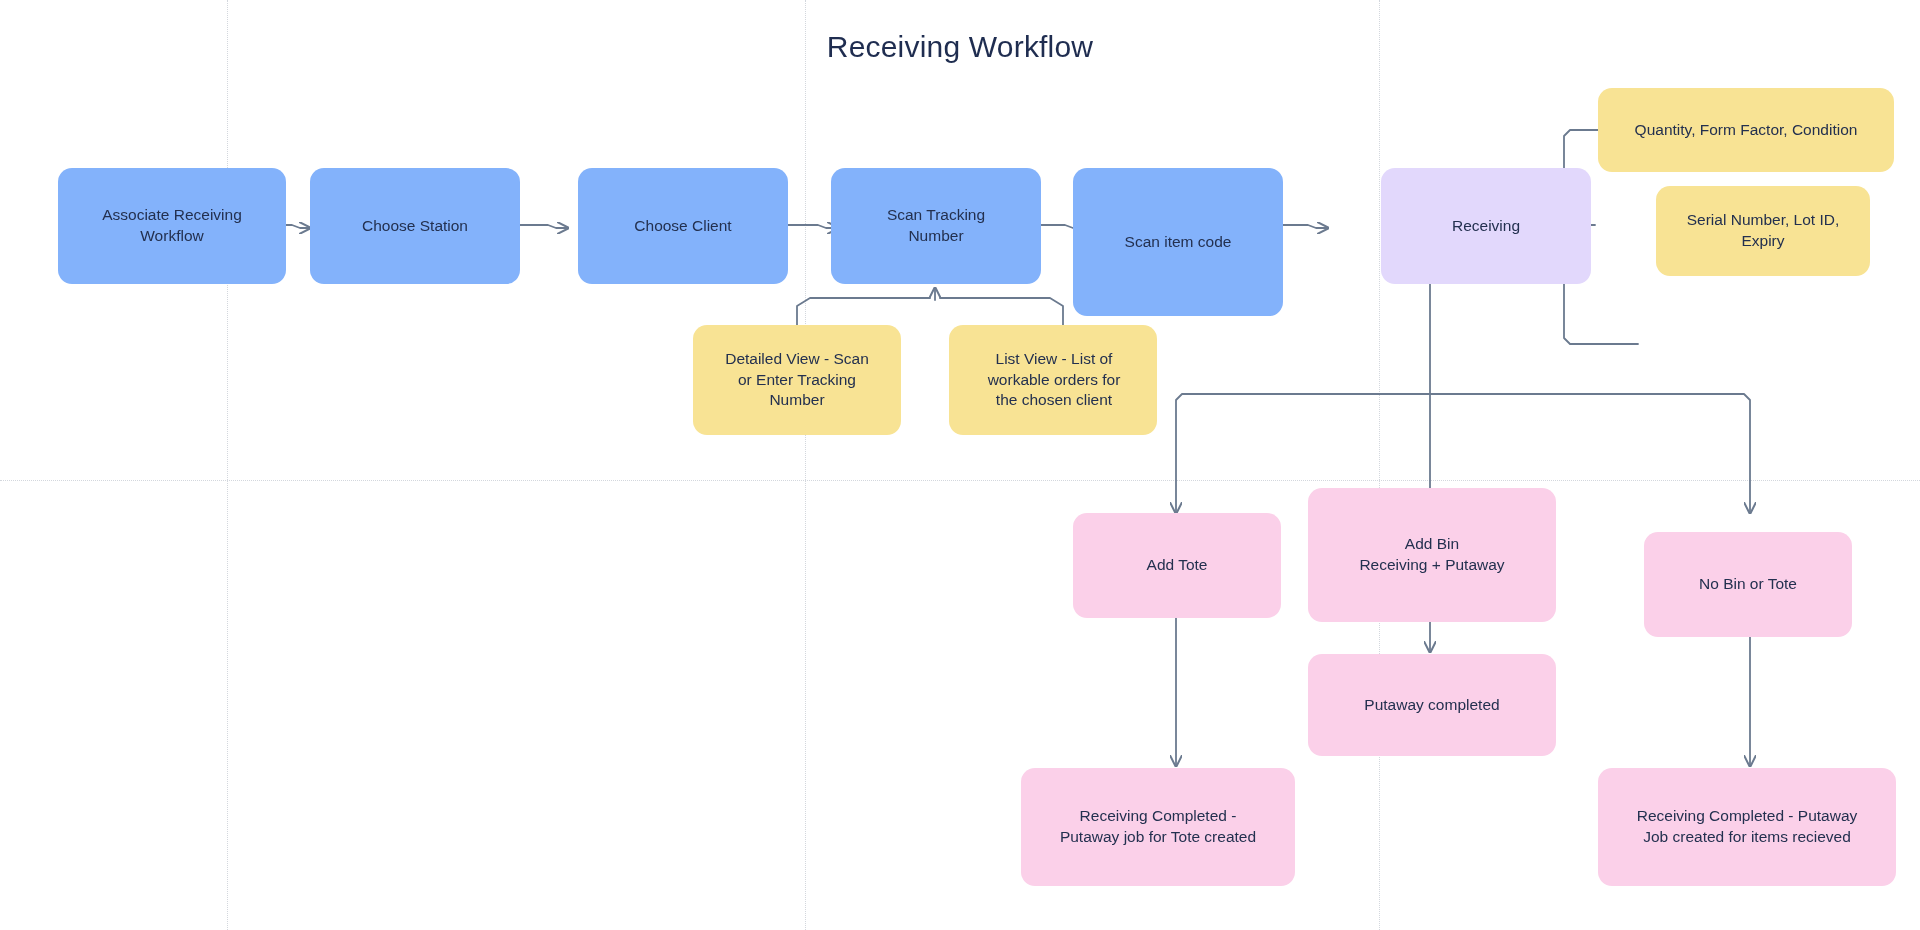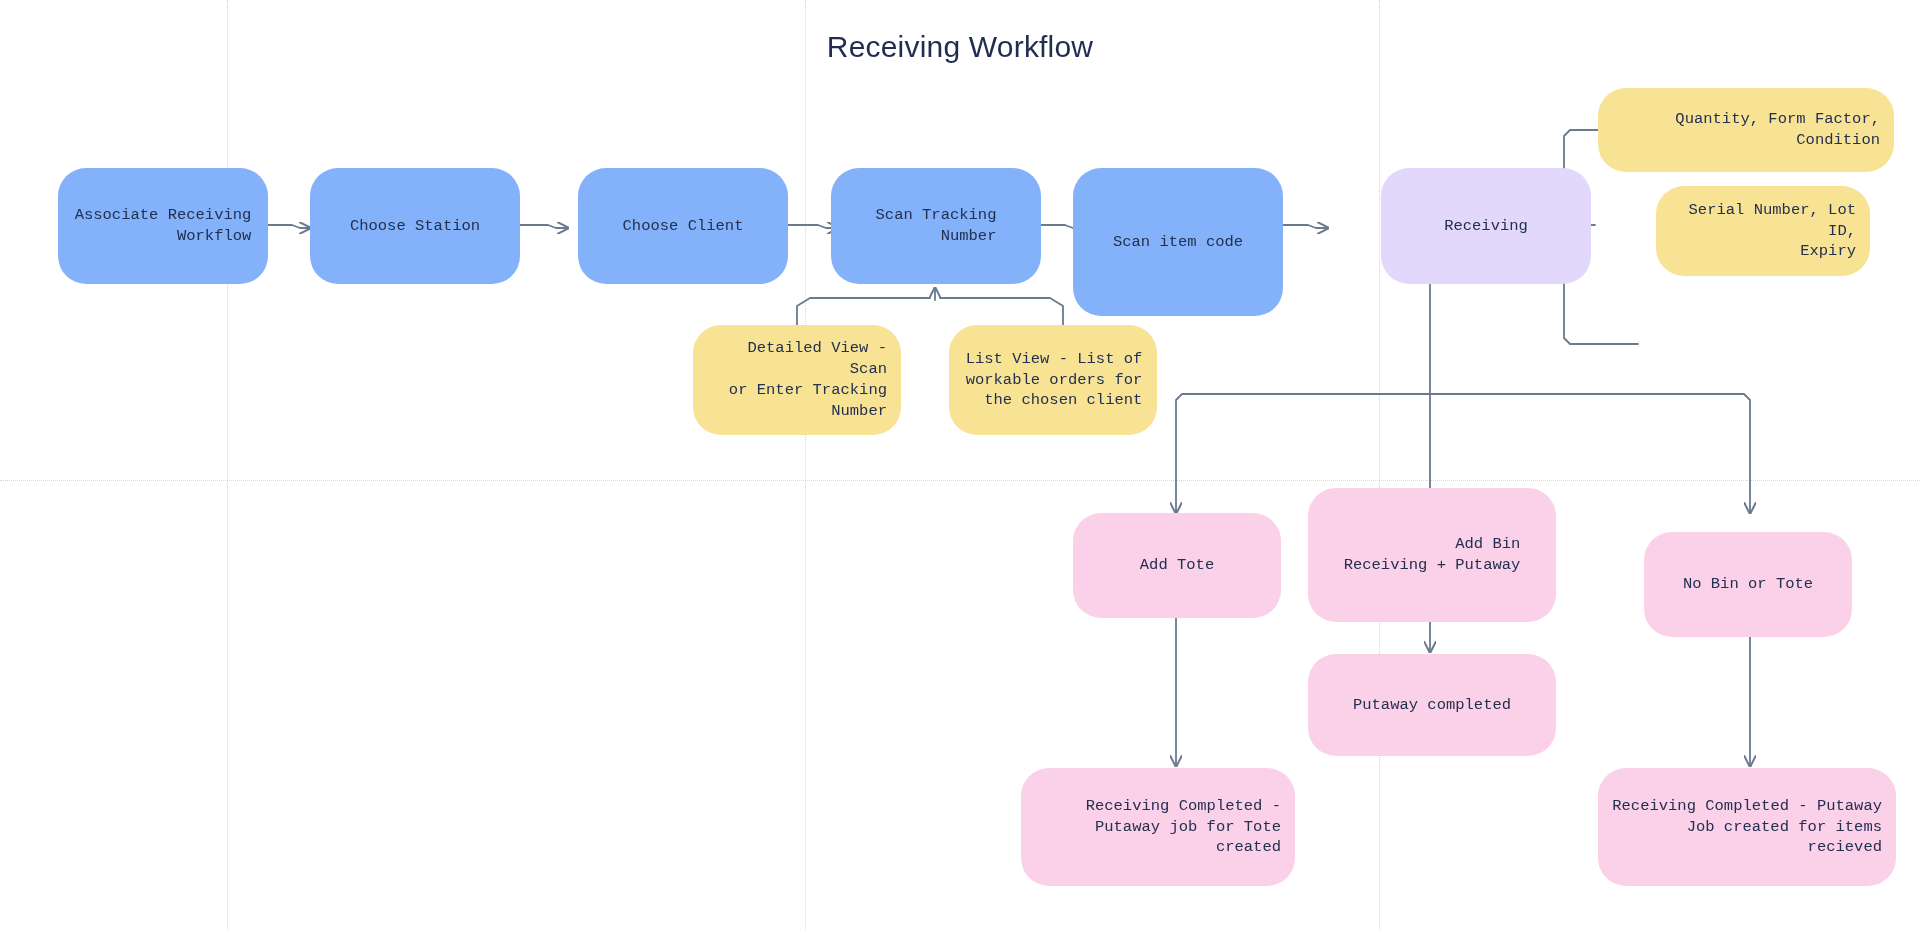--- a/index.html
+++ b/index.html
@@ -45,29 +45,28 @@
     left: 0; top: 0;
     width: 1920px; height: 930px;
     pointer-events: none;
   }
   
   .node {
     position: absolute;
     display: flex;
     align-items: center;
     justify-content: center;
-    text-align: right;
-    border-radius: 28px;
+    text-align: center;
+    border-radius: 14px;
     color: #23304f;
     font-size: 15.5px;
     line-height: 1.35;
     padding: 6px 14px;
     box-sizing: border-box;
     white-space: pre-line;
-    font-family: Liberation Mono, monospace;
   }
   .node.blue    { background: #83b2fb; }
   .node.purple  { background: #e2d8fc; }
   .node.yellow  { background: #f8e394; }
   .node.pink    { background: #fbd0e9; }
 </style>
 </head>
 <body>
 
 <div id="canvas">
@@ -106,21 +105,21 @@
       <path d="M 1430 394 L 1744 394 L 1750 400 L 1750 513" marker-end="url(#ah)"></path>
 
       <path d="M 1176 618 L 1176 766" marker-end="url(#ah)"></path>
 
       <path d="M 1430 618 L 1430 652" marker-end="url(#ah)"></path>
 
       <path d="M 1750 618 L 1750 766" marker-end="url(#ah)"></path>
     </g>
   </svg>
 
-  <div class="node blue" style="left:58px;  top:168px; width:210px; height:116px;">
+  <div class="node blue" style="left:58px;  top:168px; width:228px; height:116px;">
     <span>Associate Receiving
 Workflow</span>
   </div>
 
   <div class="node blue" style="left:310px; top:168px; width:210px; height:116px;">
     <span>Choose Station</span>
   </div>
 
   <div class="node blue" style="left:578px; top:168px; width:210px; height:116px;">
     <span>Choose Client</span>

